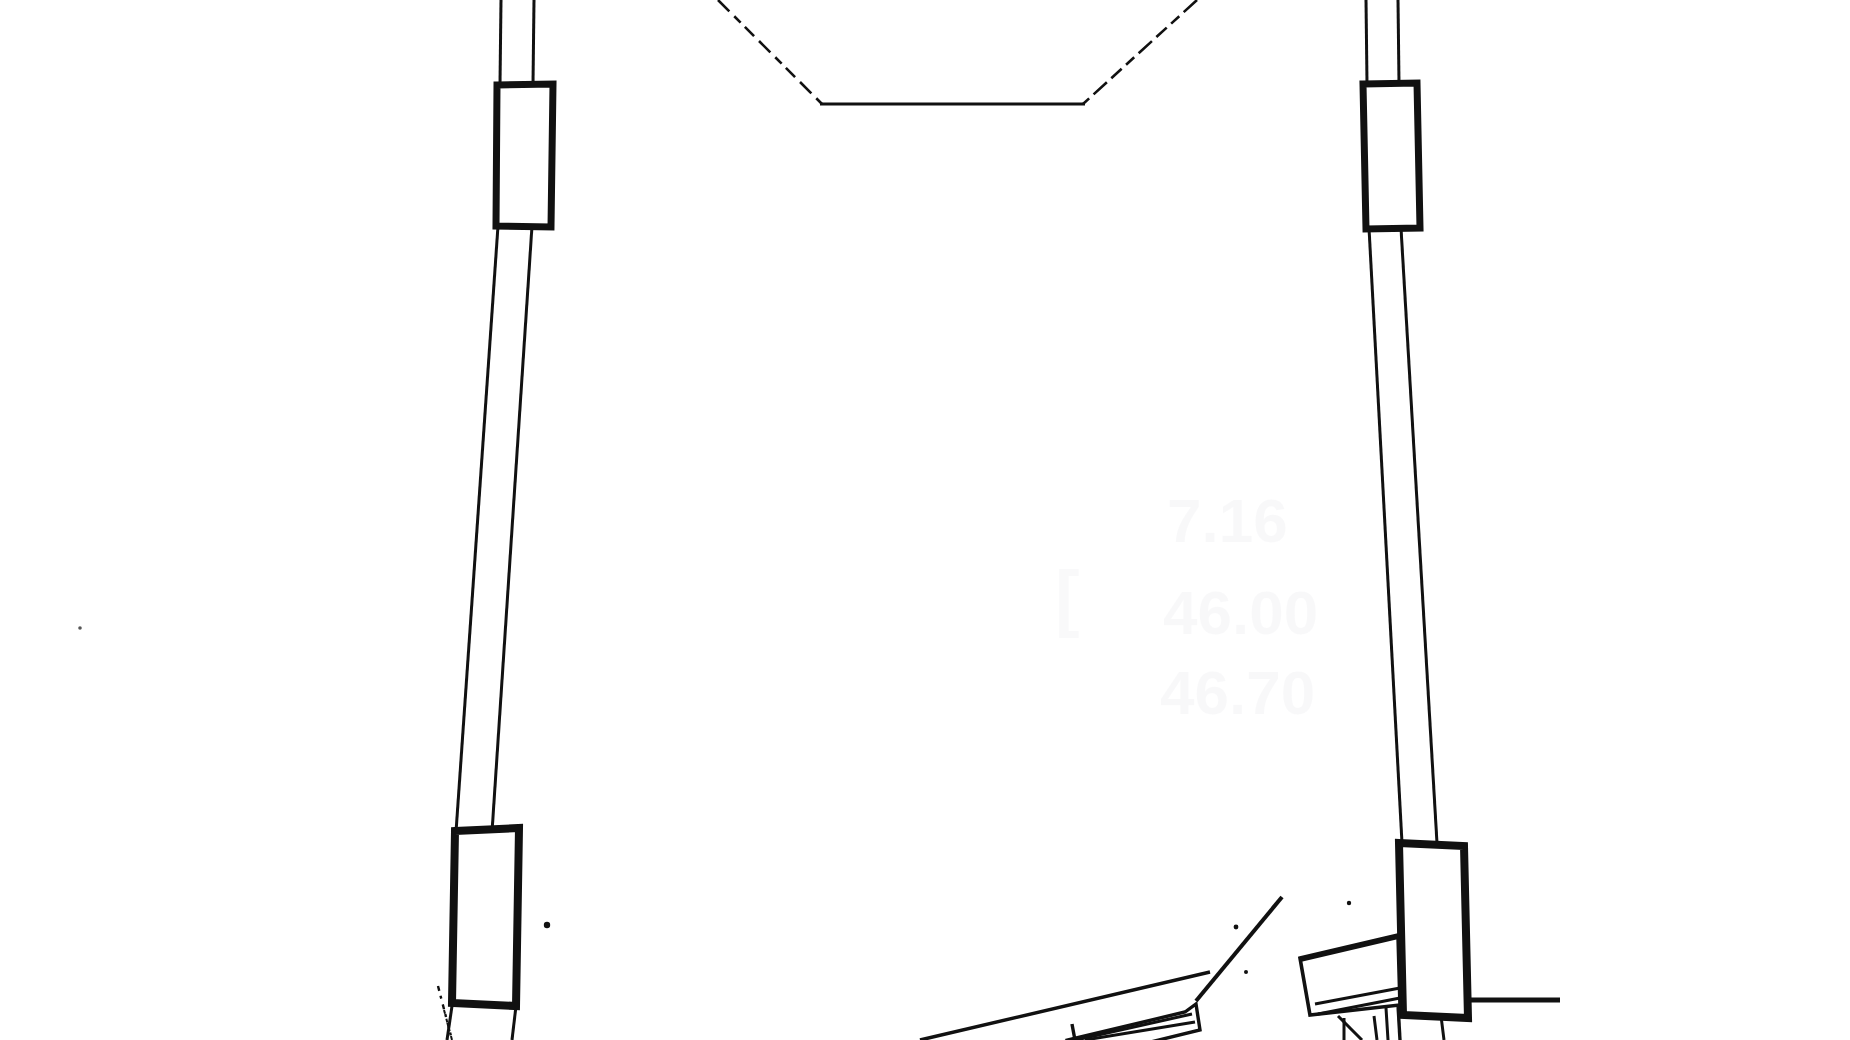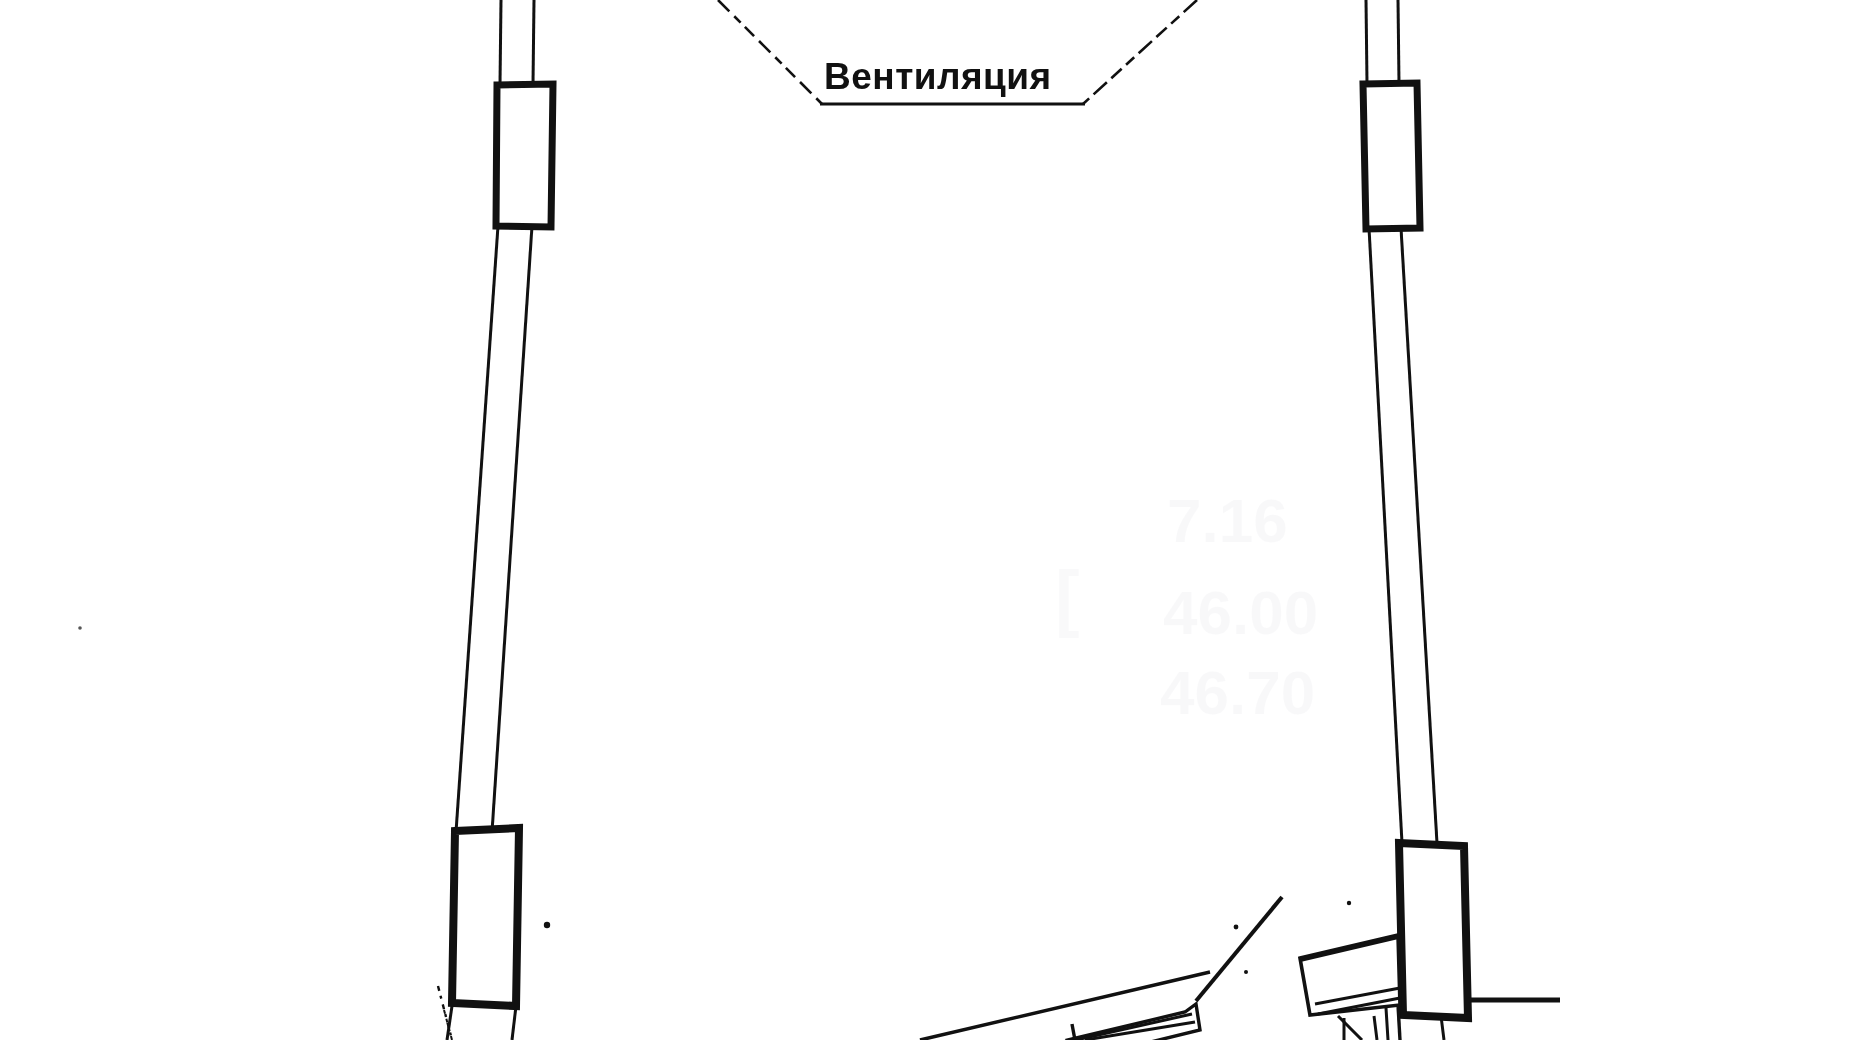--- a/index.html
+++ b/index.html
@@ -154,17 +154,16 @@
 
   <div class="label-layer">
 
     <div id="watermark">
       <span class="wm-line wm-b">[</span>
       <span class="wm-line wm-1">7.16</span>
       <span class="wm-line wm-2">46.00</span>
       <span class="wm-line wm-3">46.70</span>
     </div>
 
-    <div id="vent-label">Вентиляция</div>
 
   </div>
 
 </div>
 
 </body></html>

